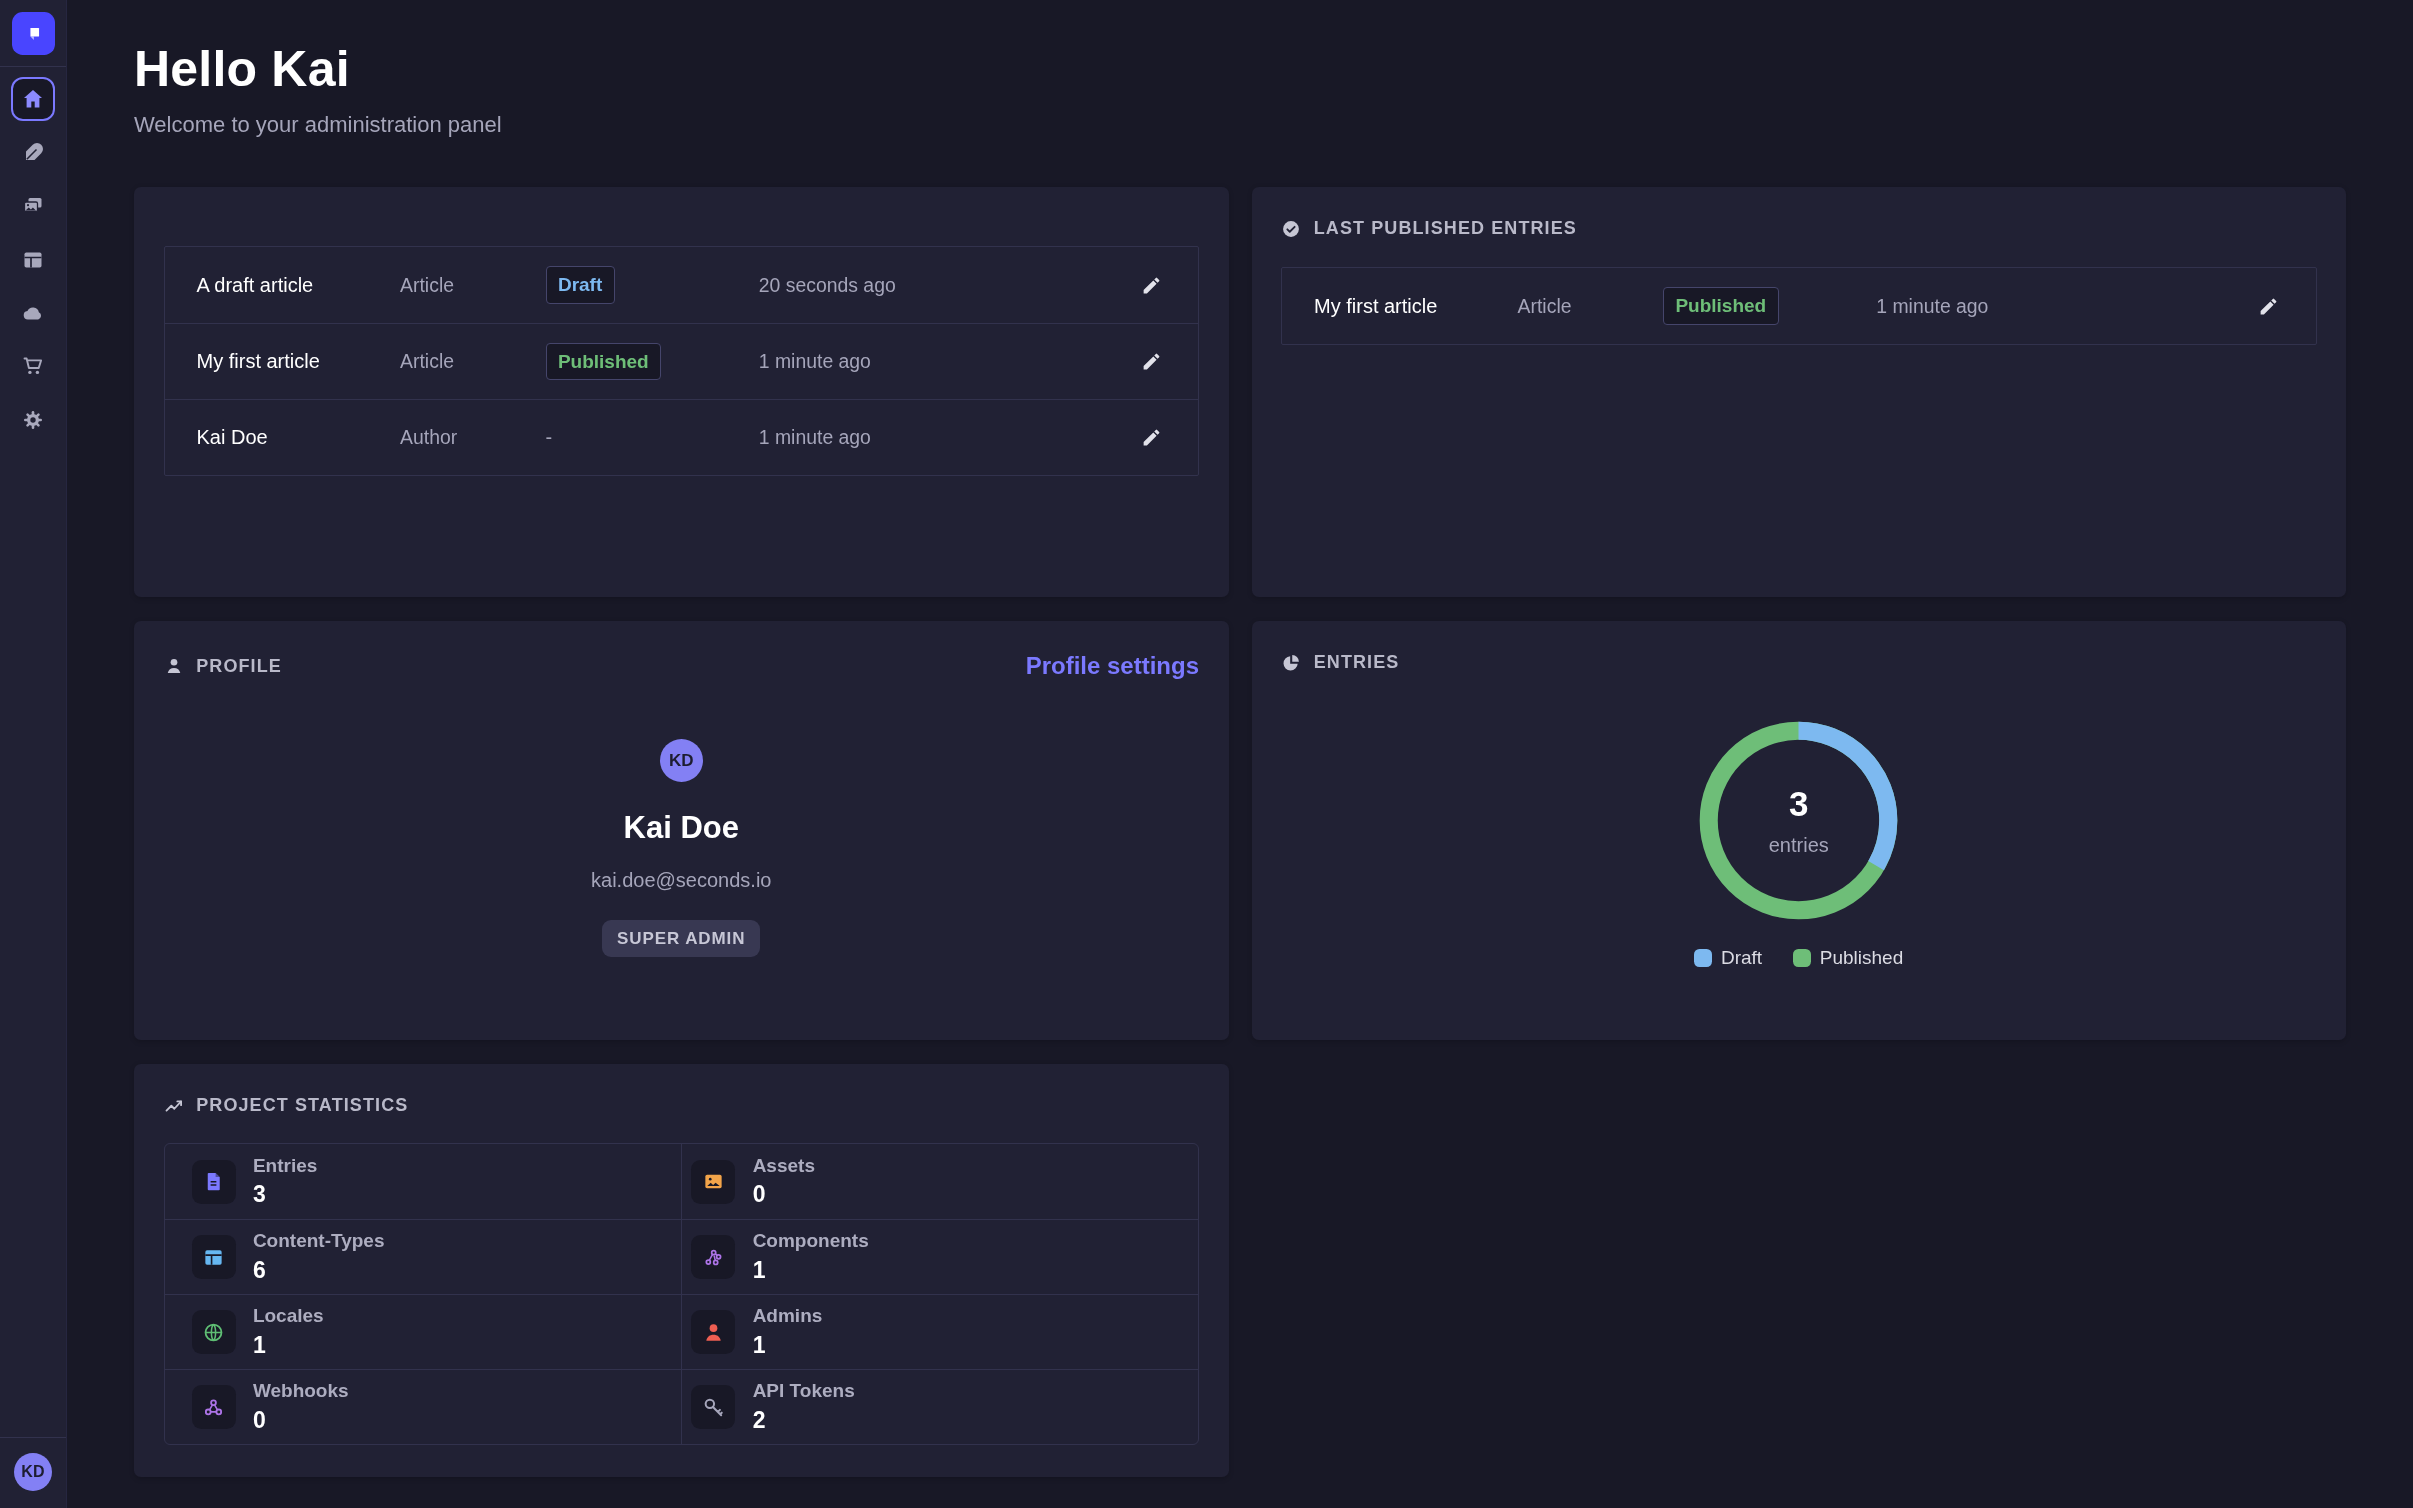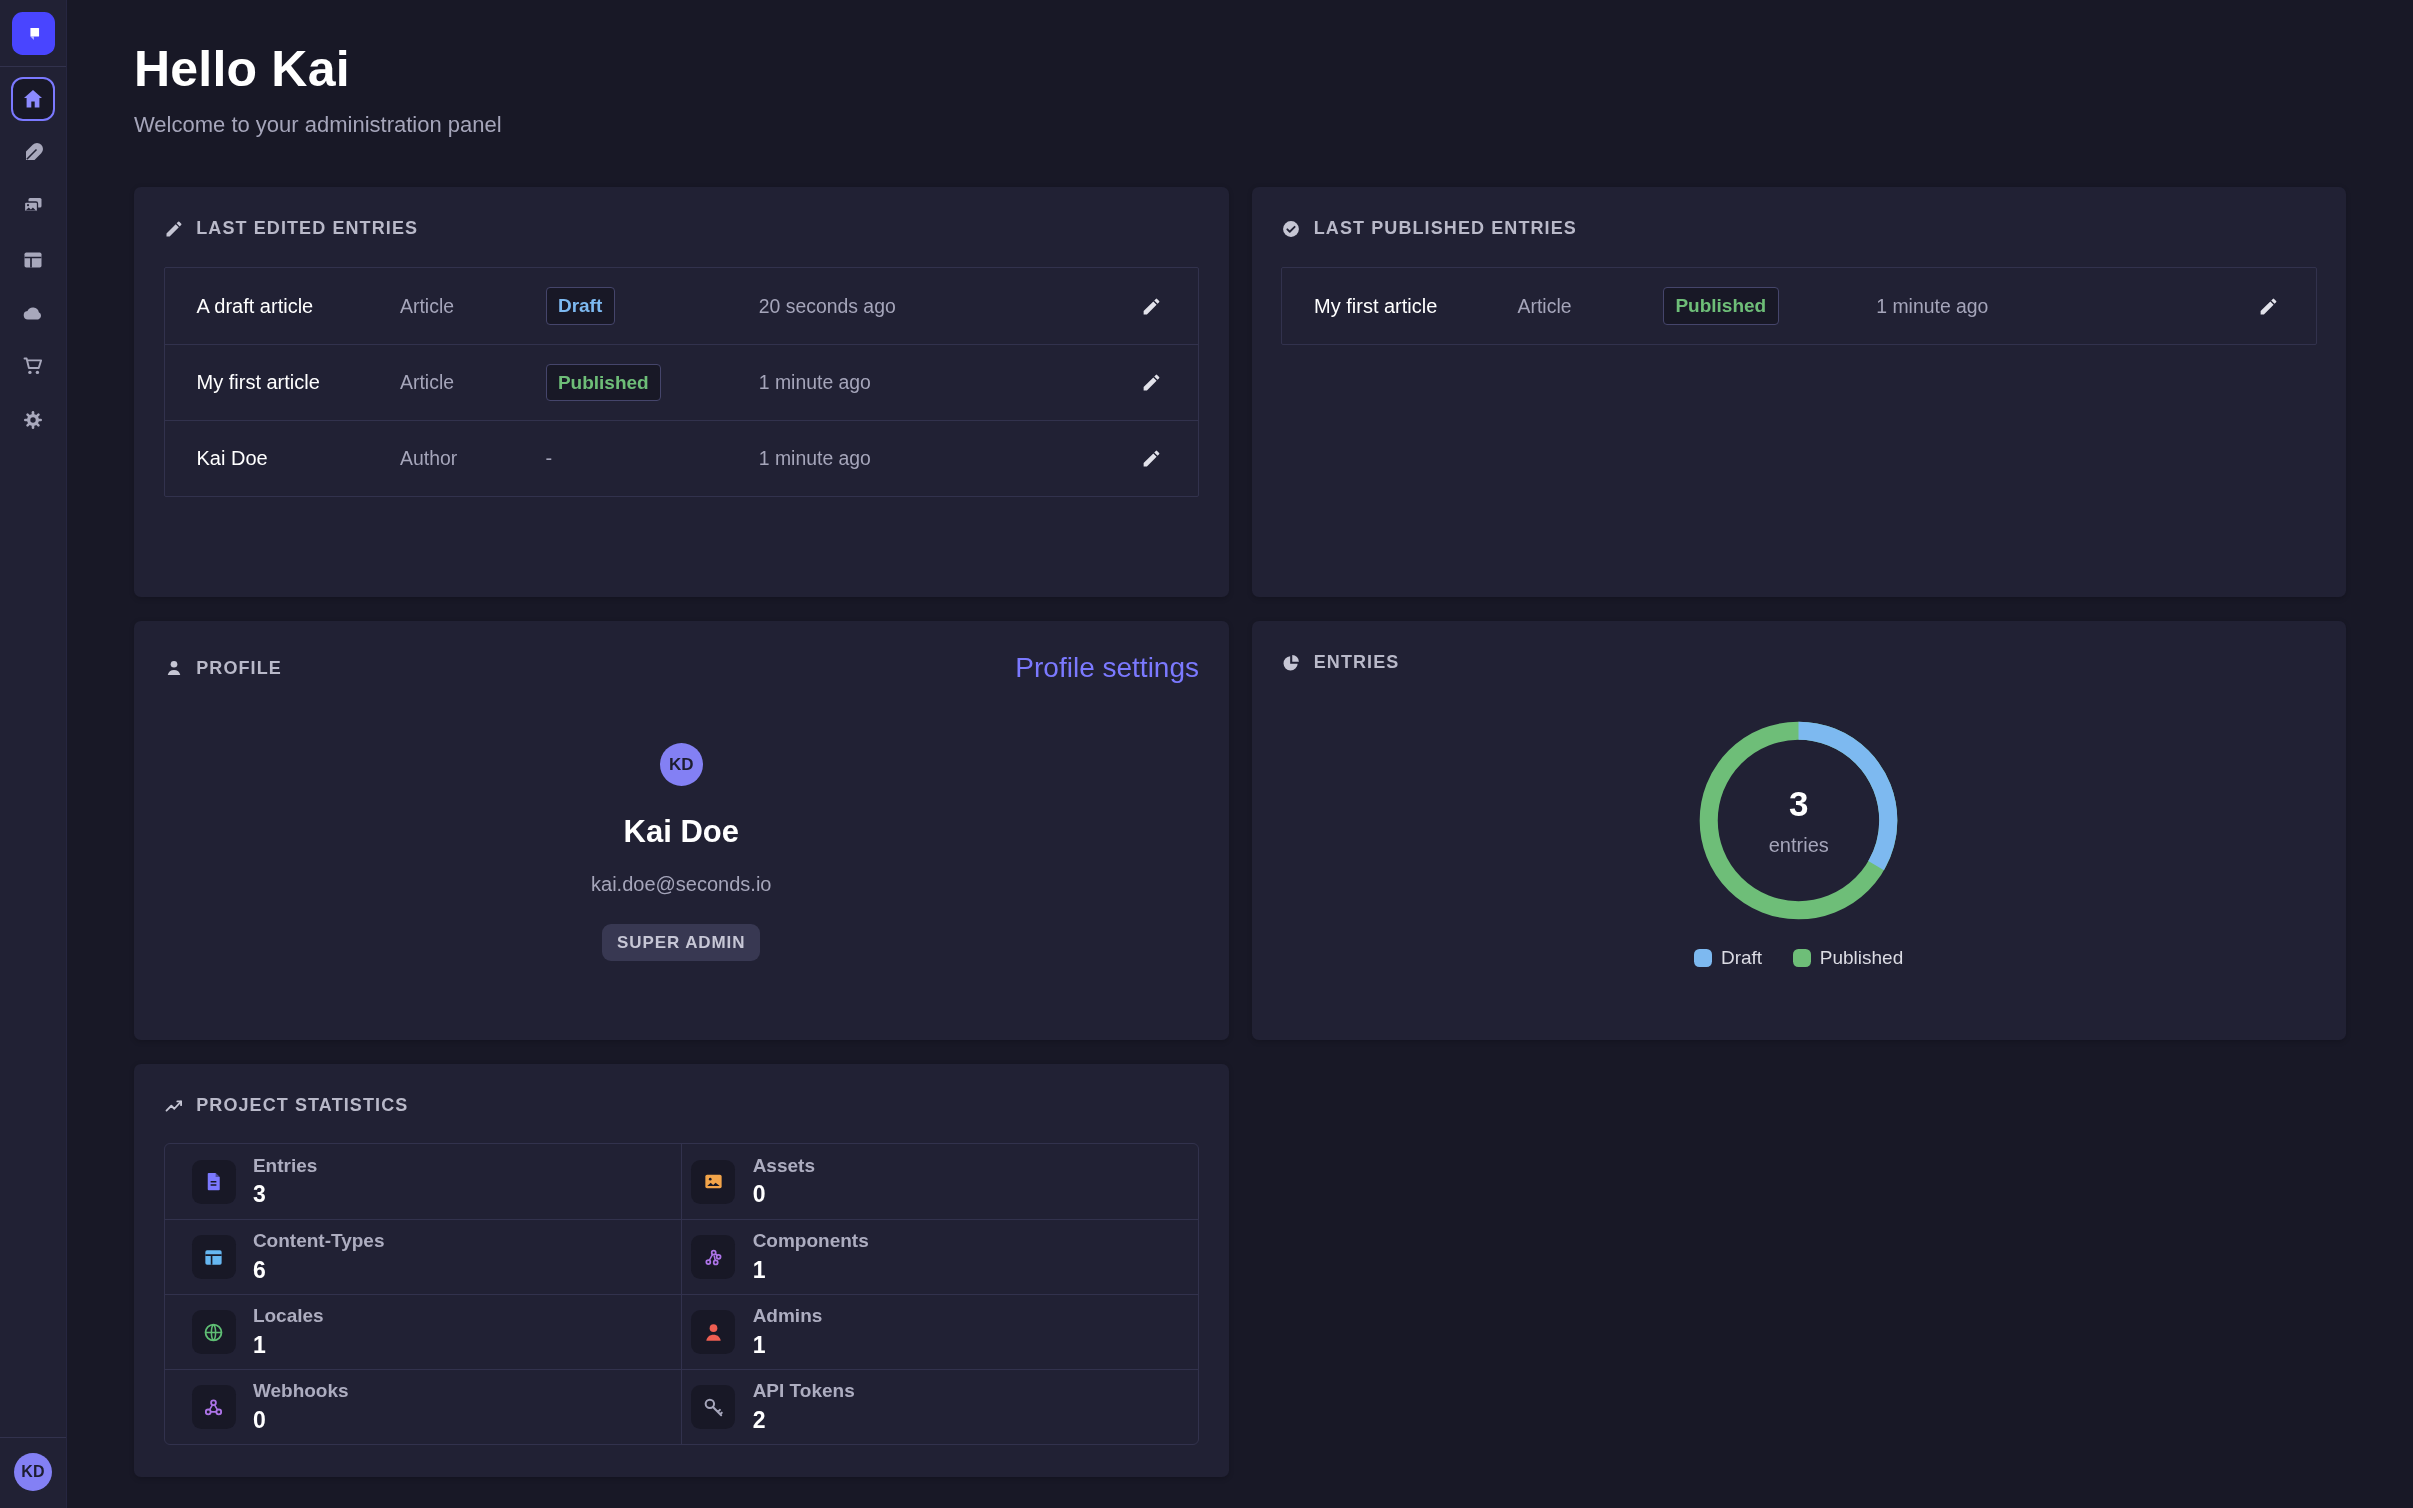--- a/index.html
+++ b/index.html
@@ -58,21 +58,21 @@
   .card {
     background: #212134; border-radius: 6.7px; padding: 31px 29.5px;
     box-shadow: 0 1.3px 5.4px rgba(0,0,0,.18);
   }
   .hc1 { height: 410px; } .hc2 { height: 419px; } .hc3 { height: 413px; grid-column: 1; }
   .card-head { display: flex; align-items: center; gap: 12.7px; }
   .card-head svg { width: 20px; height: 20px; color: #c6c6d4; flex: none; }
   .card-title {
     font-size: 18px; font-weight: 600; letter-spacing: 1.1px; color: #b9b9c9;
   }
-  .card-head .head-link { margin-left: auto; font-size: 28px; color: #7b79ff; text-decoration: none; cursor: pointer; }
+  .card-head .head-link { margin-left: auto; font-size: 24px; color: #7b79ff; text-decoration: none; cursor: pointer; font-weight: bold; }
   
   .etable { margin-top: 28px; border: 0.7px solid #32324d; border-radius: 2px; overflow: hidden; }
   .erow {
     display: grid; grid-template-columns: 21% 15% 22% 27% 1fr;
     align-items: center; height: 76px; padding: 0 32px;
   }
   .erow + .erow { border-top: 0.7px solid #32324d; }
   .e-title { font-size: 20px; font-weight: 500; color: #ffffff; }
   .e-kind, .e-time { font-size: 19.4px; color: #a5a5ba; }
   .badge {
@@ -204,26 +204,20 @@
   </div>
 </aside>
 
 <main class="main">
   <h1 class="page-title">Hello Kai</h1>
   <p class="page-subtitle">Welcome to your administration panel</p>
 
   <div class="cards">
 
     <article class="card hc1">
-      <div class="card-head">
-        <svg viewBox="0 0 24 24" fill="currentColor">
-          <path d="M3 17.25V21h3.75L17.81 9.94l-3.75-3.75L3 17.25zM20.71 7.04a1 1 0 0 0 0-1.41l-2.34-2.34a1 1 0 0 0-1.41 0l-1.83 1.83 3.75 3.75 1.83-1.83z"></path>
-        </svg>
-        <span class="card-title">LAST EDITED ENTRIES</span>
-      </div>
       <div class="etable">
         <div class="erow">
           <span class="e-title">A draft article</span>
           <span class="e-kind">Article</span>
           <span><span class="badge badge--draft">Draft</span></span>
           <span class="e-time">20 seconds ago</span>
           <button class="edit-btn">
             <svg viewBox="0 0 24 24" fill="currentColor">
               <path d="M3 17.25V21h3.75L17.81 9.94l-3.75-3.75L3 17.25zM20.71 7.04a1 1 0 0 0 0-1.41l-2.34-2.34a1 1 0 0 0-1.41 0l-1.83 1.83 3.75 3.75 1.83-1.83z"></path>
             </svg>

